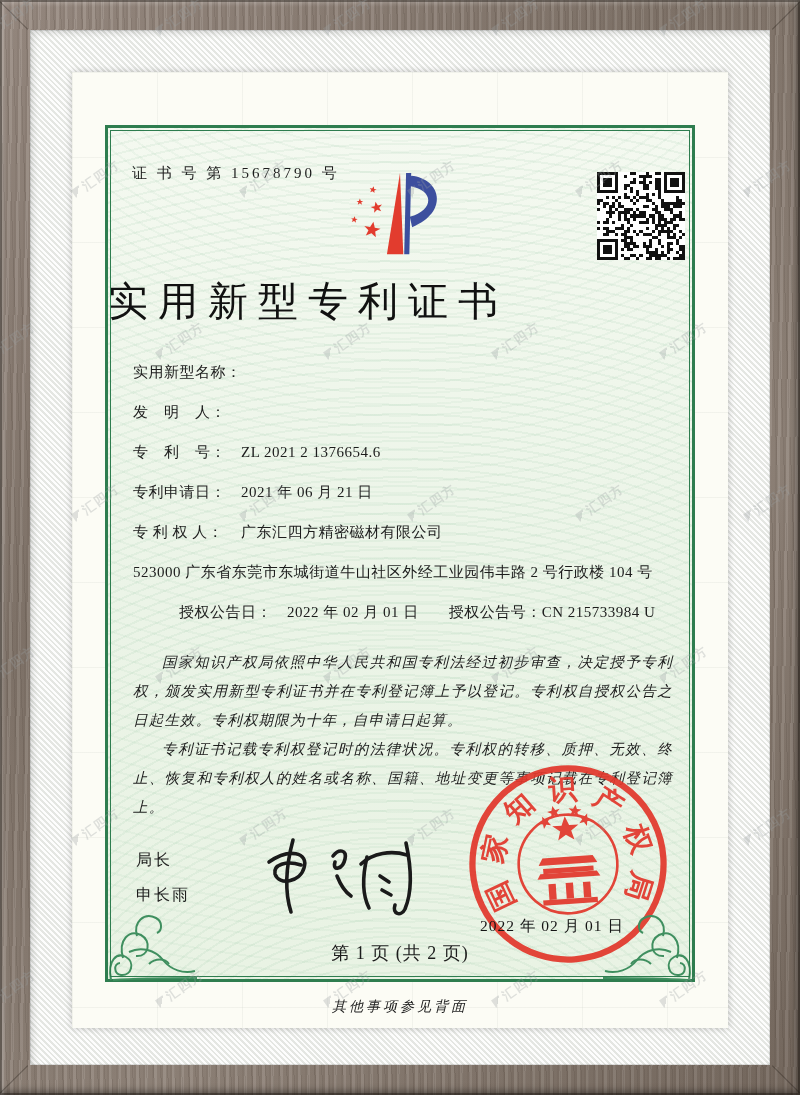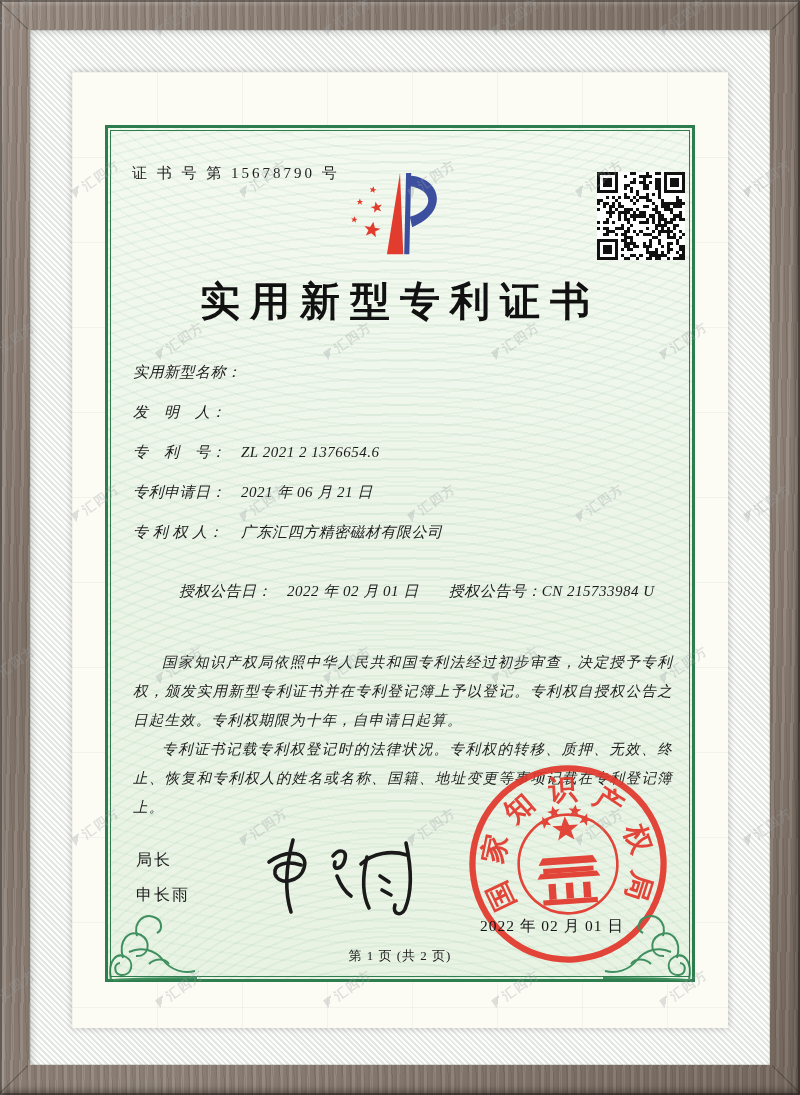--- a/index.html
+++ b/index.html
@@ -47,44 +47,44 @@
       repeating-radial-gradient(circle at 50% -40%, rgba(125,185,145,.08) 0 2px, transparent 2px 11px),
       linear-gradient(180deg, #f4f9f0, #ebf4e7 55%, #e9f3e4);
   }
   .cert-inner::after { content:""; position:absolute; inset:2px; border:1px solid var(--border-green,#2e7d4f); pointer-events:none; }
 
   .cert-no { position:absolute; left:24px; top:36px; font-size:15px; letter-spacing:3px; }
 
   .logo { position:absolute; left:50%; transform:translateX(-50%); top:36px; width:112px; height:102px; }
   .qr { position:absolute; right:7px; top:44px; width:88px; height:88px; }
 
-  .title { position:absolute; top:146px; left:0; width:100%; text-align:center;
-    font-size:40px; font-weight:bold; letter-spacing:10px; color:#111; }
-
-  .fields { position:absolute; left:25px; right:16px; top:234px; font-size:15px;font-style:italic; }
+  .title { position:absolute; top:146px; left:0; width:100%; text-align:left;
+    font-size:40px; font-weight:normal; letter-spacing:10px; color:#111; }
+
+  .fields { position:absolute; left:25px; right:16px; top:234px; font-size:15px; }
   .field { display:flex; margin-bottom:19px; line-height:21px; letter-spacing:.5px; }
   .field-label { flex:0 0 108px; white-space:nowrap; }
   .field-value { flex:1; }
   .grant-row { display:flex; }
   .grant-row .pair { display:flex;margin-left:46px; }
   .grant-row .pair + .pair { margin-left:30px; }
 
   .paras { position:absolute; left:25px; right:19px; top:520px; font-size:14.5px;
     line-height:29px; letter-spacing:1.2px; font-style:italic; text-align:justify; }
   .paras p { text-indent:2em; }
 
   .officials { position:absolute; left:28px; top:722px; font-size:16px; letter-spacing:2px; }
   .officials div { margin-bottom:14px; }
 
   .signature { position:absolute; left:145px; top:700px; width:175px; height:95px; }
 
   .seal { position:absolute; left:355px; top:631px; width:210px; height:210px; transform:rotate(-4deg); opacity:.93; }
   .seal-date { position:absolute; left:372px; top:788px; font-size:15.5px; letter-spacing:1px; color:#151515; white-space:nowrap; }
 
-  .page-num { position:absolute; left:0; bottom:14px; width:100%; text-align:center; font-size:13px; letter-spacing:1px; }
+  .page-num { position:absolute; left:0; bottom:14px; width:100%; text-align:center; font-size:18px; letter-spacing:1px; }
 
   .flourish { position:absolute; width:92px; height:82px; }
   .flourish.fl { left:-3px; bottom:-5px; }
   .flourish.fr { right:-3px; bottom:-5px; transform:scaleX(-1); }
 
   .back-note { position:absolute; left:0; bottom:12px; width:100%; text-align:center;
     font-size:14px; letter-spacing:3px; font-style:italic; }
 </style>
 </head>
 <body>
@@ -434,20 +434,21 @@
           </div>
           <div class="field">
             <span class="field-label">专利申请日：</span>
             <span class="field-value">2021 年 06 月 21 日</span>
           </div>
           <div class="field">
             <span class="field-label">专 利 权 人：</span>
             <span class="field-value">广东汇四方精密磁材有限公司</span>
           </div>
           <div class="field">
+            <span class="field-value">523000 广东省东莞市东城街道牛山社区外经工业园伟丰路 2 号行政楼 104 号</span>
           </div>
           <div class="field grant-row">
             <span class="pair">
               <span class="field-label">授权公告日：</span>
               <span>2022 年 02 月 01 日</span>
             </span>
             <span class="pair">
               <span>授权公告号：</span>
               <span>CN 215733984 U</span>
             </span>
@@ -521,20 +522,21 @@
             <path d="M32,34 C28,20 39,10 51,16 C57,19 58,28 52,31"></path>
             <path d="M24,50 C36,44 50,48 58,58 C66,68 78,72 90,69"></path>
             <path d="M8,78 C36,76 62,76 92,76"></path>
             <path d="M44,62 C50,56 60,56 64,62"></path>
           </g>
         </svg>
 
         <div class="page-num">第 1 页 (共 2 页)</div>
       </div>
 
+      <div class="back-note">其他事项参见背面</div>
     </div>
   </div>
 
   <div class="wm-layer">
       <span class="wm" style="left: -15px; top: 8px;">汇四方</span>
       <span class="wm" style="left: 153px; top: 8px;">汇四方</span>
       <span class="wm" style="left: 321px; top: 8px;">汇四方</span>
       <span class="wm" style="left: 489px; top: 8px;">汇四方</span>
       <span class="wm" style="left: 657px; top: 8px;">汇四方</span>
       <span class="wm" style="left: 69px; top: 170px;">汇四方</span>

